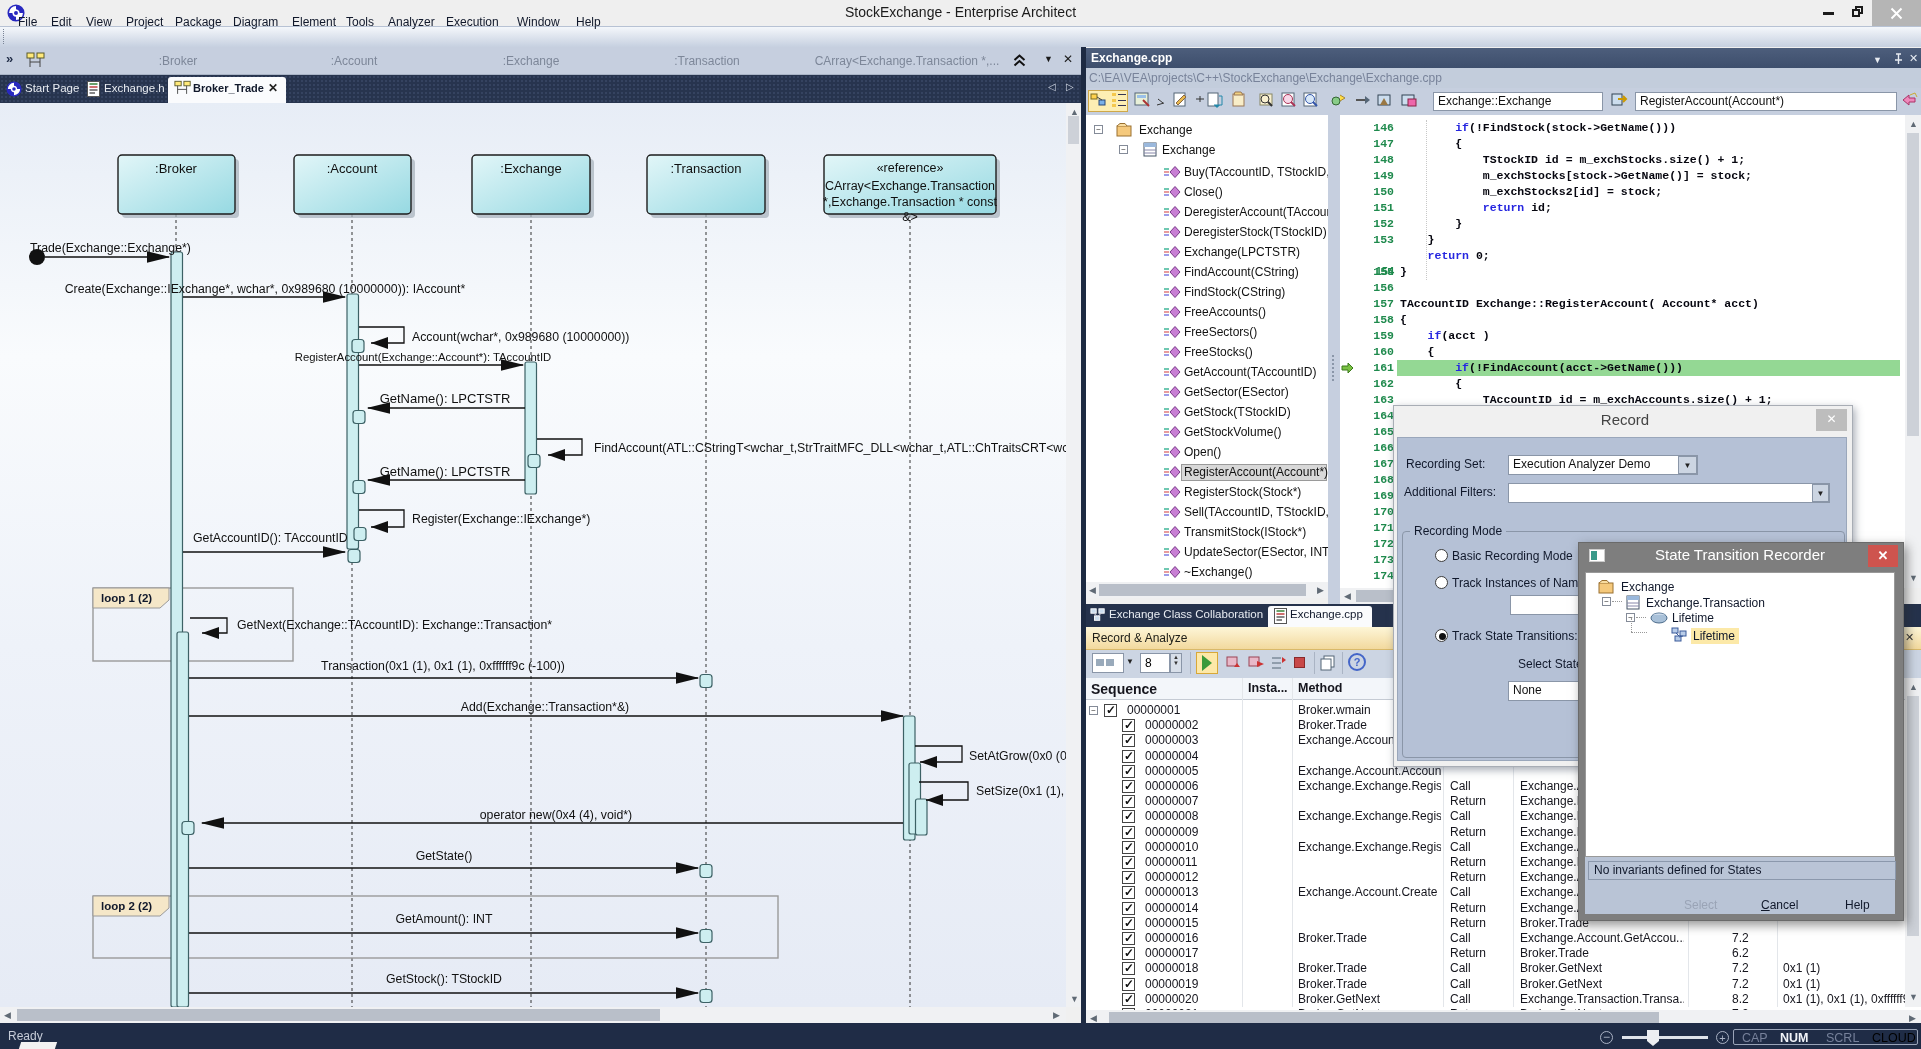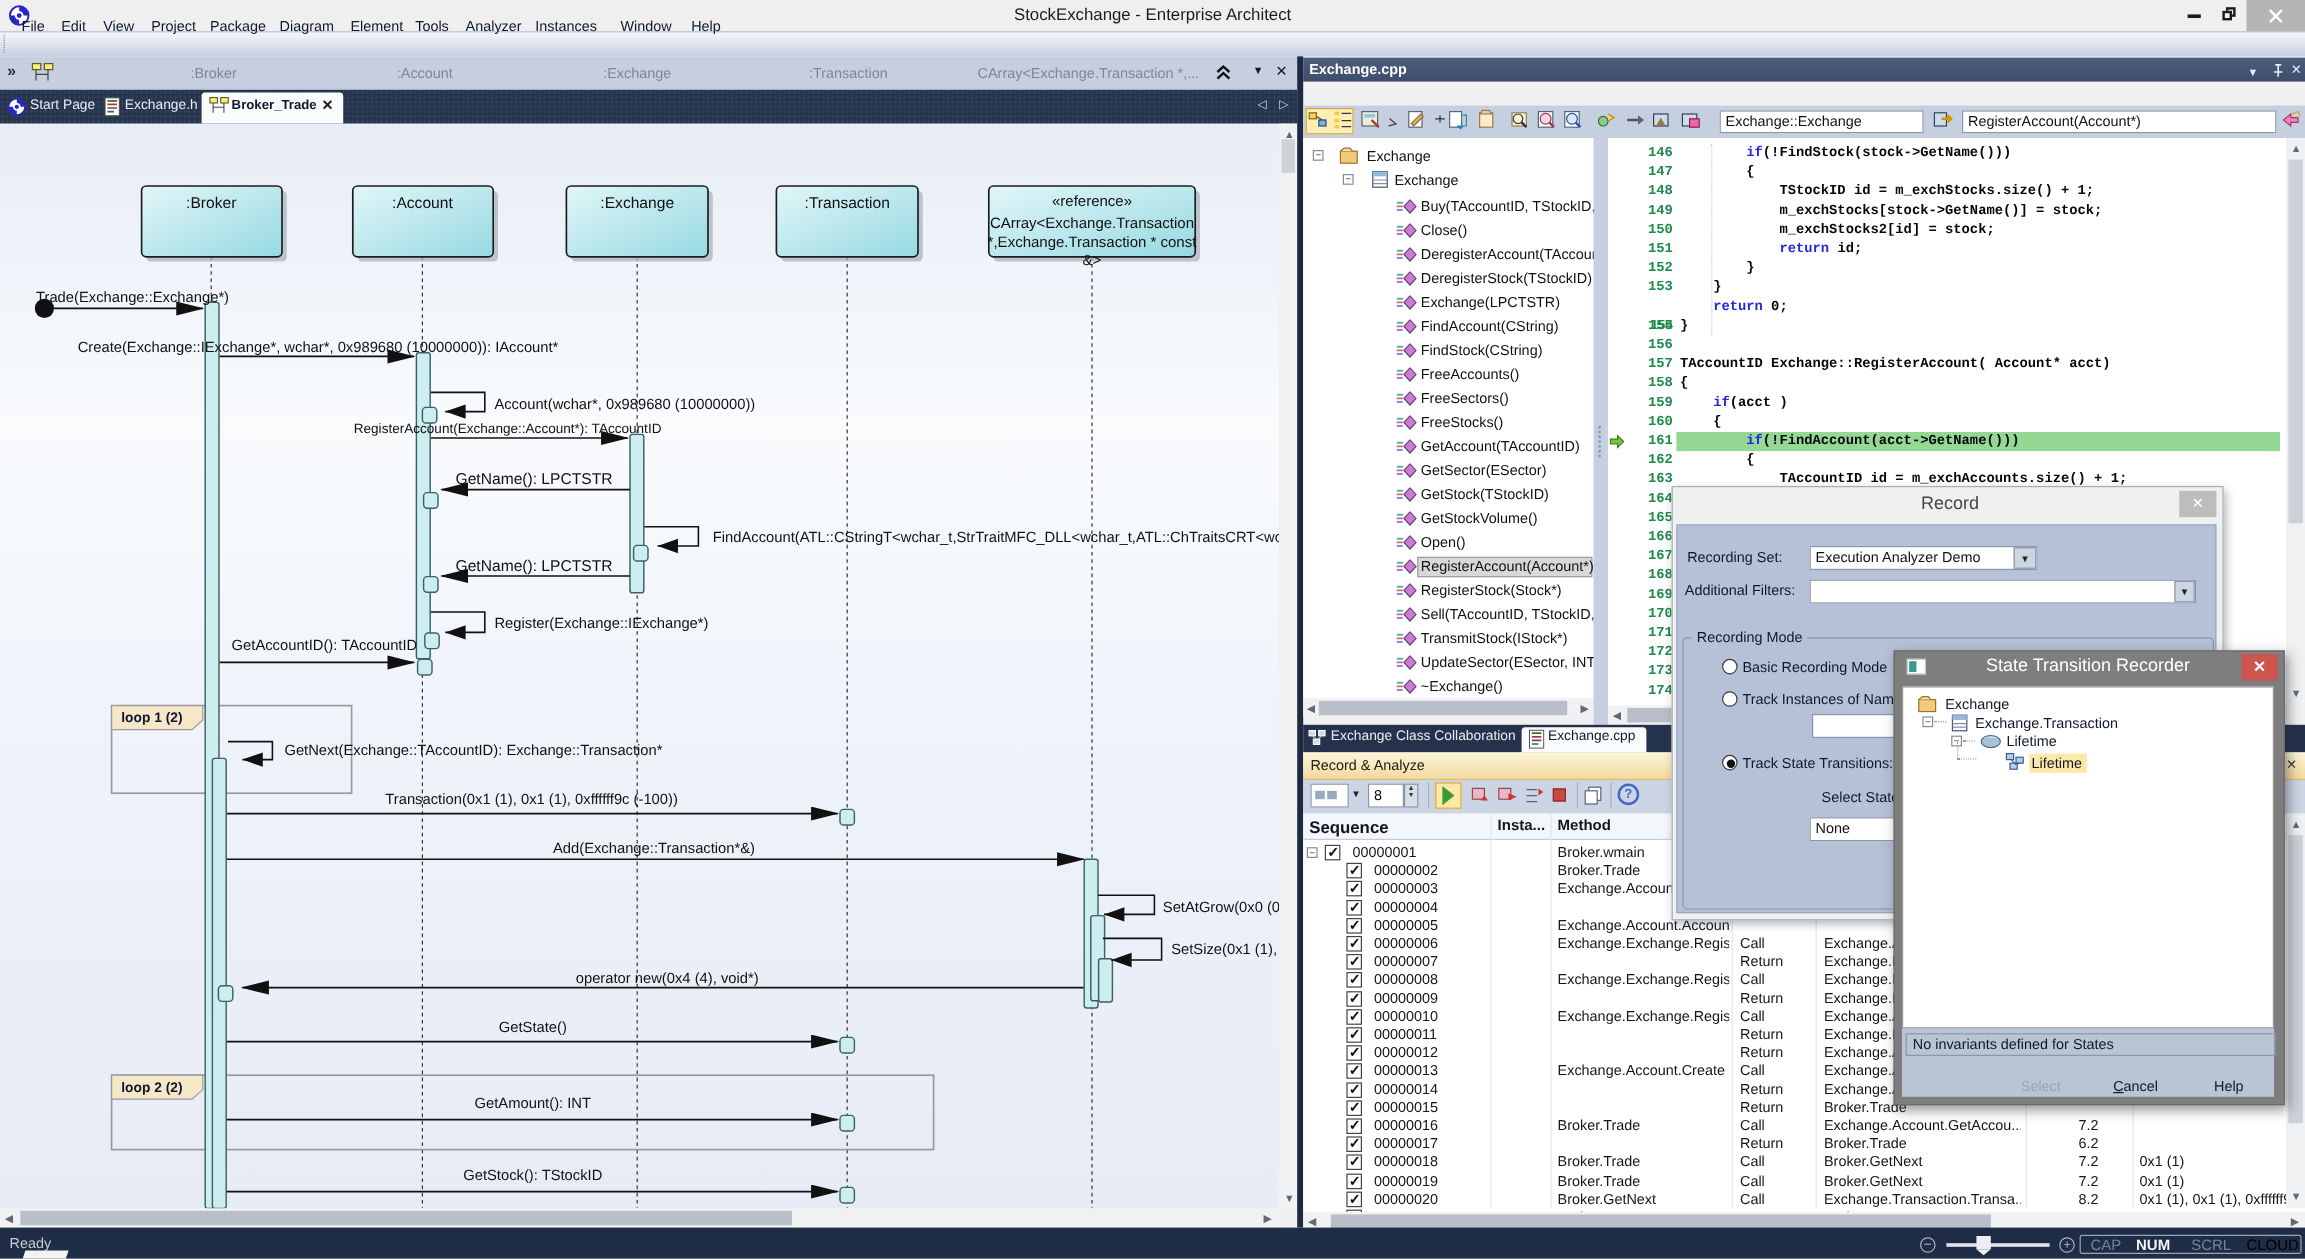--- a/index.html
+++ b/index.html
@@ -81,21 +81,21 @@
 <div class="abs" id="menubar"></div>
 <div class="mi" style="left:18px">File</div>
 <div class="mi" style="left:51px">Edit</div>
 <div class="mi" style="left:86px">View</div>
 <div class="mi" style="left:126px">Project</div>
 <div class="mi" style="left:175px">Package</div>
 <div class="mi" style="left:233px">Diagram</div>
 <div class="mi" style="left:292px">Element</div>
 <div class="mi" style="left:346px">Tools</div>
 <div class="mi" style="left:388px">Analyzer</div>
-<div class="mi" style="left:446px">Instances</div>
+<div class="mi" style="left:446px">Execution</div>
 <div class="mi" style="left:517px">Window</div>
 <div class="mi" style="left:576px">Help</div>
 <div class="abs" style="left:3px;top:29px;width:3px;height:15px;border-left:1px dotted #7a8496"></div>
 <div class="abs" id="dtool"></div>
 <div class="abs" style="left:6px;top:51px;font-size:13px;font-weight:bold;color:#232f49">»</div>
 <svg class="abs" style="left:26px;top:52px" width="20" height="18" viewBox="0 0 20 18">
 <rect x="1" y="1" width="7" height="5" fill="#ffe97a" stroke="#5a5a2a"></rect>
       <rect x="11" y="1" width="7" height="5" fill="#ffe97a" stroke="#5a5a2a"></rect>
 <line x1="4" y1="6" x2="4" y2="15" stroke="#444"></line>
       <line x1="14" y1="6" x2="14" y2="15" stroke="#444"></line>
@@ -257,20 +257,23 @@
 <div class="abs sbthumb" style="left:17px;top:1009px;width:643px;height:12px;background:#b9bfc9;"></div>
 <div class="abs" id="split"></div>
 <div class="abs" id="rphead">
       <span style="position:absolute;left:5px;top:3px;">Exchange.cpp</span>
     </div>
 <div class="abs" style="left:1873px;top:55px;font-size:9px;color:#e8ecf2;">▼</div>
 <svg class="abs" style="left:1893px;top:53px" width="11" height="12" viewBox="0 0 11 12">
       <path d="M3 1 h5 M5.5 1 v6 M2 7 h7 M5.5 7 v4" stroke="#e8ecf2" stroke-width="1.4" fill="none"></path>
     </svg>
 <div class="abs" style="left:1909px;top:52px;font-size:11px;color:#e8ecf2;">✕</div>
+<div class="abs" id="rppath">
+      <span style="position:absolute;left:3px;top:3px;">C:\EA\VEA\projects\C++\StockExchange\Exchange\Exchange.cpp</span>
+    </div>
 <div class="abs" id="rptool"></div>
 <div class="abs" style="left:1088px;top:90px;width:40px;height:22px;background:#fdeeb3;border:1px solid #cfa849;"></div>
 <div class="abs" style="left:1090px;top:91px;width:18px;height:20px;"><svg width="18" height="18" viewBox="0 0 18 18">
         <rect x="1" y="3" width="6" height="5" fill="#ffd24d" stroke="#7a6a20"></rect>
         <rect x="9" y="9" width="6" height="5" fill="#7ab0e8" stroke="#2a4a7a"></rect>
         <path d="M7 6 L12 9" stroke="#444"></path>
       </svg></div>
 <div class="abs" style="left:1110px;top:91px;width:18px;height:20px;"><svg width="18" height="18" viewBox="0 0 18 18">
         <rect x="2" y="2" width="4" height="3" fill="#f5c84d"></rect>
         <rect x="2" y="8" width="4" height="3" fill="#f5c84d"></rect>

